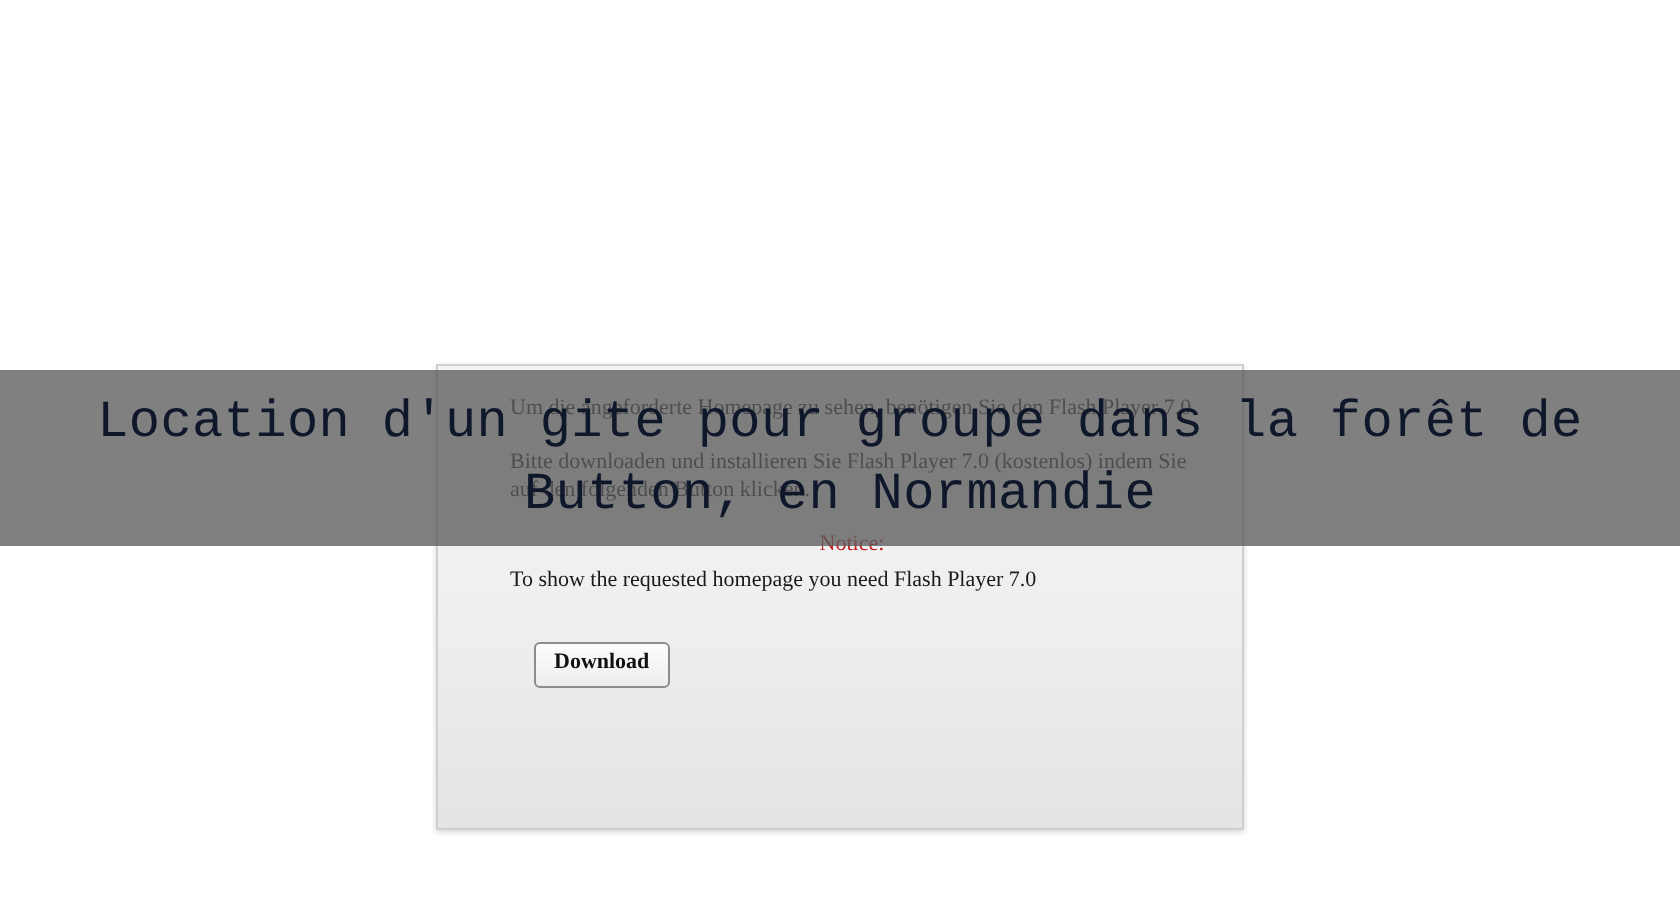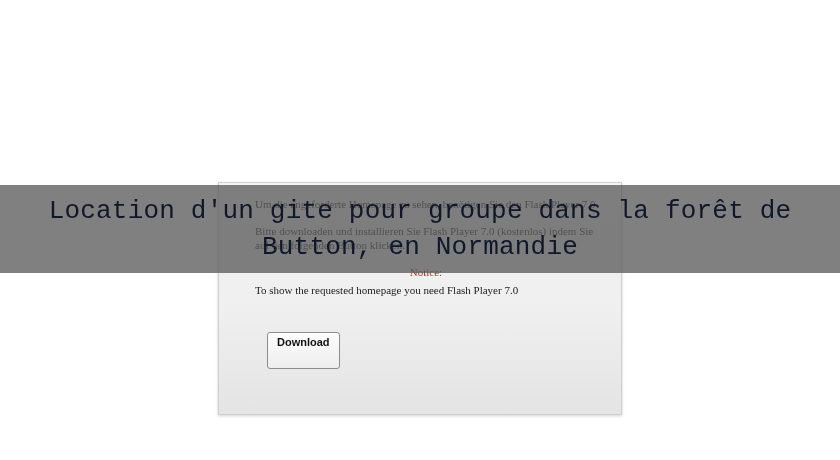--- a/index.html
+++ b/index.html
@@ -45,31 +45,31 @@
     line-height: 14px;
     color: #1a1a1a;
     margin: 0 0 13px 0;
   }
   .dlg-text.notice {
     color: #c02020;
     margin-bottom: 4px;
     text-align: center;
   }
   .dlg-text.tight {
-    margin-bottom: 29px;
+    margin-bottom: 18px;
   }
   .download-btn {
     display: inline-block;
     margin-top: 6px;
     margin-left: 12px;
-    padding: 3px 9px 20px 9px;
+    padding: 3px 9px 6px 9px;
     background: linear-gradient(to bottom, #fdfdfd 0%, #ededed 100%);
     border: 1px solid #8c8c8c;
     border-radius: 3px;
-    font-family: Liberation Sans, sans-serif;
+    font-family: Liberation Serif, serif;
     font-size: 11px;
     font-weight: bold;
     color: #111;
     cursor: pointer;
   }
 
   
   .overlay-band {
     position: absolute;
     left: 0;

